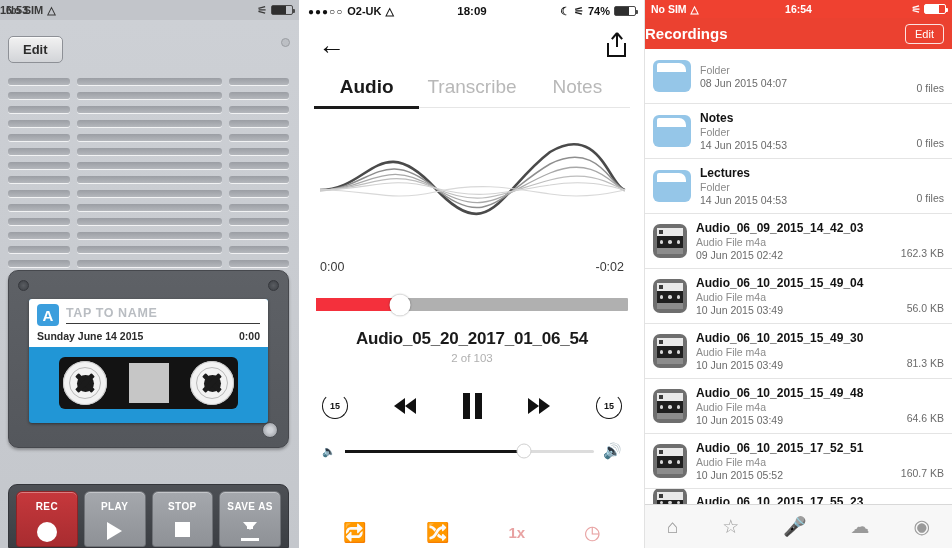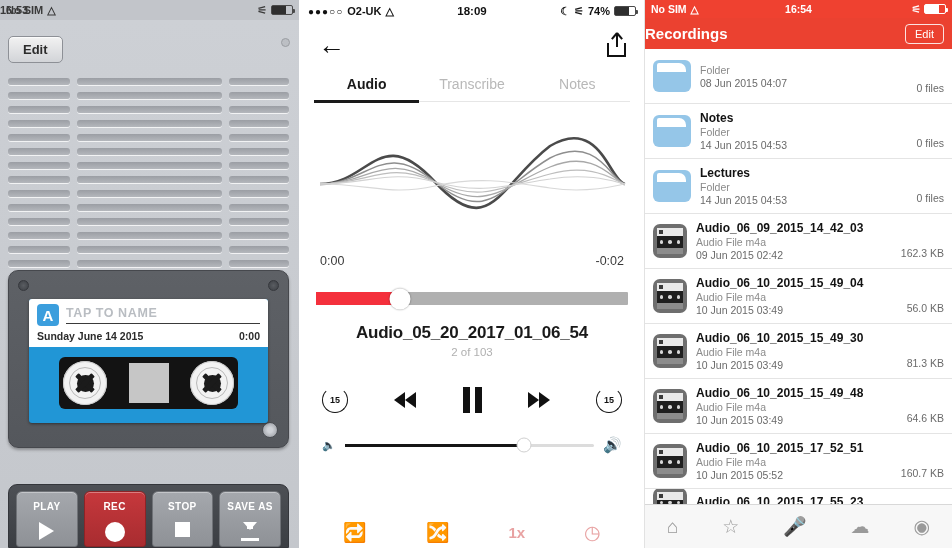--- a/index.html
+++ b/index.html
@@ -200,21 +200,21 @@
   .share-ic .arw { position:absolute; top:0; left:50%; transform:translateX(-50%); width:2px; height:14px; background:#111; }
   .share-ic .arw::before, .share-ic .arw::after {
     content:""; position:absolute; top:0; width:2px; height:8px; background:#111;
   }
   .share-ic .arw::before { transform: rotate(40deg); transform-origin: top center; left:0; }
   .share-ic .arw::after  { transform: rotate(-40deg); transform-origin: top center; left:0; }
 
   .mp-tabs { display: flex; padding: 0 14px; }
   .mp-tab {
     flex: 1; text-align: center; padding: 8px 0 9px;
-    font-size: 14px; color: #b8b8b8; position: relative;
+    font-size: 19px; color: #b8b8b8; position: relative;
   }
   .mp-tab.active { color: #1a1a1a; font-weight: bold; }
   .mp-tabs-rule { height: 1px; background: #e6e6e6; margin: 0 14px; position: relative; }
   .mp-tabs-rule .ind { position: absolute; left: 0; top: -1px; width: 33.3%; height: 2.5px; background: #1a1a1a; }
 
   .wave-wrap { position: relative; height: 150px; margin-top: 22px; }
   .wave-times {
     position: absolute; left: 20px; right: 20px; bottom: 6px;
     display: flex; justify-content: space-between;
     font-size: 12.5px; color: #3a3a3a;
@@ -420,27 +420,27 @@
               <i></i>
             </div>
           <div class="reel">
               <i></i>
             </div>
         </div>
       </div>
     </div>
 
     <div class="transport-tray">
+      <div class="tbtn rec">
+        <span>REC</span>
+        <div class="ic-circle"></div>
+      </div>
       <div class="tbtn">
         <span>PLAY</span>
         <div class="ic-play"></div>
-      </div>
-      <div class="tbtn rec">
-        <span>REC</span>
-        <div class="ic-circle"></div>
       </div>
       <div class="tbtn">
         <span>STOP</span>
         <div class="ic-square"></div>
       </div>
       <div class="tbtn">
         <span>SAVE AS</span>
         <div class="ic-save">
             <div class="save-base"></div>
           </div>

